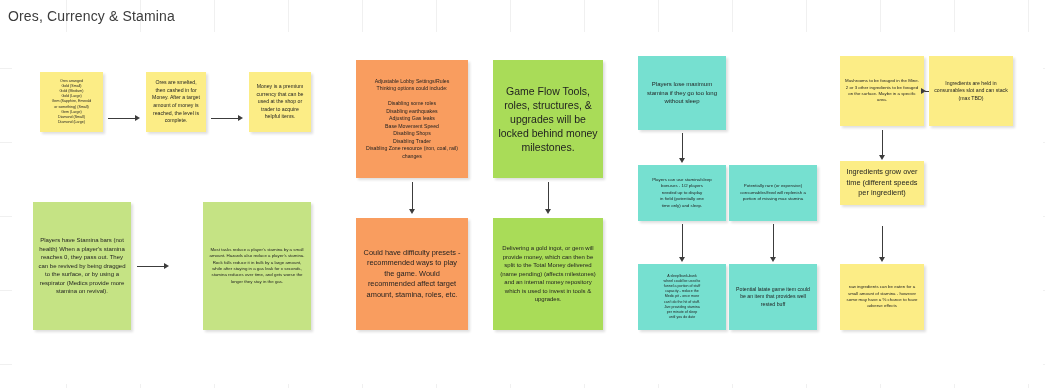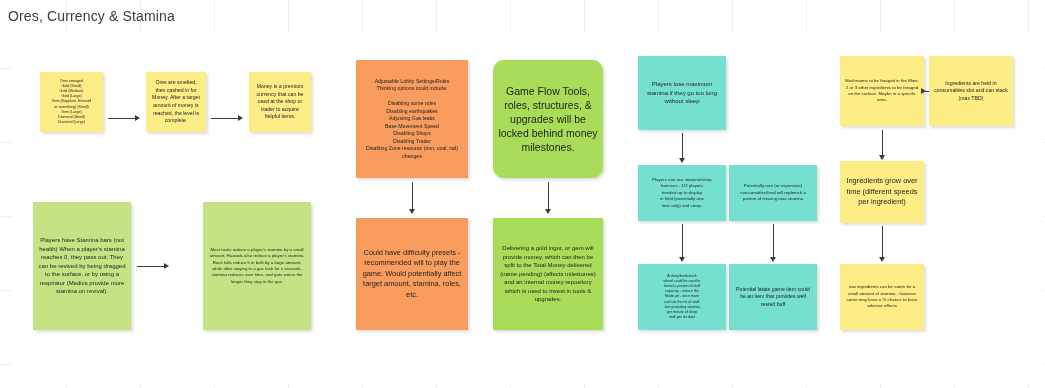--- a/index.html
+++ b/index.html
@@ -67,21 +67,21 @@
   .note.green  { background: #a9dc58; }
   .note.lgreen { background: #c5e384; }
   .note.cyan   { background: #76e0d0; }
 
   
   .fs-xxs { font-size: 3.6px; line-height: 1.42; }
   .fs-xs  { font-size: 4.4px; line-height: 1.45; }
   .fs-s   { font-size: 5.2px; line-height: 1.45; }
   .fs-m   { font-size: 6.0px; line-height: 1.42; }
   .fs-l   { font-size: 7.4px; line-height: 1.42; }
-  .fs-xl  { font-size: 10.5px; line-height: 1.35; border-radius: 11px; }
+  .fs-xl  { font-size: 10.5px; line-height: 1.35; }
 
   
   .conn { position: absolute; }
   .conn-line-h {
     position: absolute;
     height: 1px;
     background: #3c3c3c;
   }
   .conn-line-v {
     position: absolute;
@@ -153,21 +153,21 @@
 Base Movement Speed
 Disabling Shops
 Disabling Trader
 Disabling Zone resource (iron, coal, rail) changes</div>
 
   <div class="conn">
     <div class="conn-line-v" style="left:412px; top:182px; height:28px;"></div>
     <div class="arrow-d" style="left:409px; top:209px;"></div>
   </div>
 
-  <div class="note orange fs-l" style="left:356px; top:218px; width:112px; height:112px;">Could have difficulty presets - recommended will to play the game. Would potentially affect target amount, stamina, roles, etc.</div>
+  <div class="note orange fs-l" style="left:356px; top:218px; width:112px; height:112px;">Could have difficulty presets - recommended ways to play the game. Would recommended affect target amount, stamina, roles, etc.</div>
 
   <div class="note green fs-xl" style="left:493px; top:60px; width:110px; height:118px;">Game Flow Tools, roles, structures, &amp; upgrades will be locked behind money milestones.</div>
 
   <div class="conn">
     <div class="conn-line-v" style="left:548px; top:182px; height:28px;"></div>
     <div class="arrow-d" style="left:545px; top:209px;"></div>
   </div>
 
   <div class="note green fs-m" style="left:493px; top:218px; width:110px; height:112px;">Delivering a gold ingot, or gem will provide money, which can then be split to the Total Money delivered (name pending) (affects milestones) and an internal money repository which is used to invest in tools &amp; upgrades.</div>
 
@@ -220,21 +220,21 @@
     <div class="arrow-r" style="left:921px; top:88px;"></div>
   </div>
 
   <div class="note yellow fs-s" style="left:929px; top:56px; width:84px; height:70px;">Ingredients are held in consumables slot and can stack (max TBD)</div>
 
   <div class="conn">
     <div class="conn-line-v" style="left:882px; top:130px; height:26px;"></div>
     <div class="arrow-d" style="left:879px; top:155px;"></div>
   </div>
 
-  <div class="note yellow fs-l" style="left:840px; top:161px; width:84px; height:62px;">Ingredients grow over time (different speeds per ingredient)</div>
+  <div class="note yellow fs-l" style="left:840px; top:161px; width:84px; height:44px;">Ingredients grow over time (different speeds per ingredient)</div>
 
   <div class="conn">
     <div class="conn-line-v" style="left:882px; top:226px; height:32px;"></div>
     <div class="arrow-d" style="left:879px; top:257px;"></div>
   </div>
 
   <div class="note yellow fs-xs" style="left:840px; top:264px; width:84px; height:66px;">raw ingredients can be eaten for a small amount of stamina - however some may have a % chance to have adverse effects</div>
 
 </div>
 

